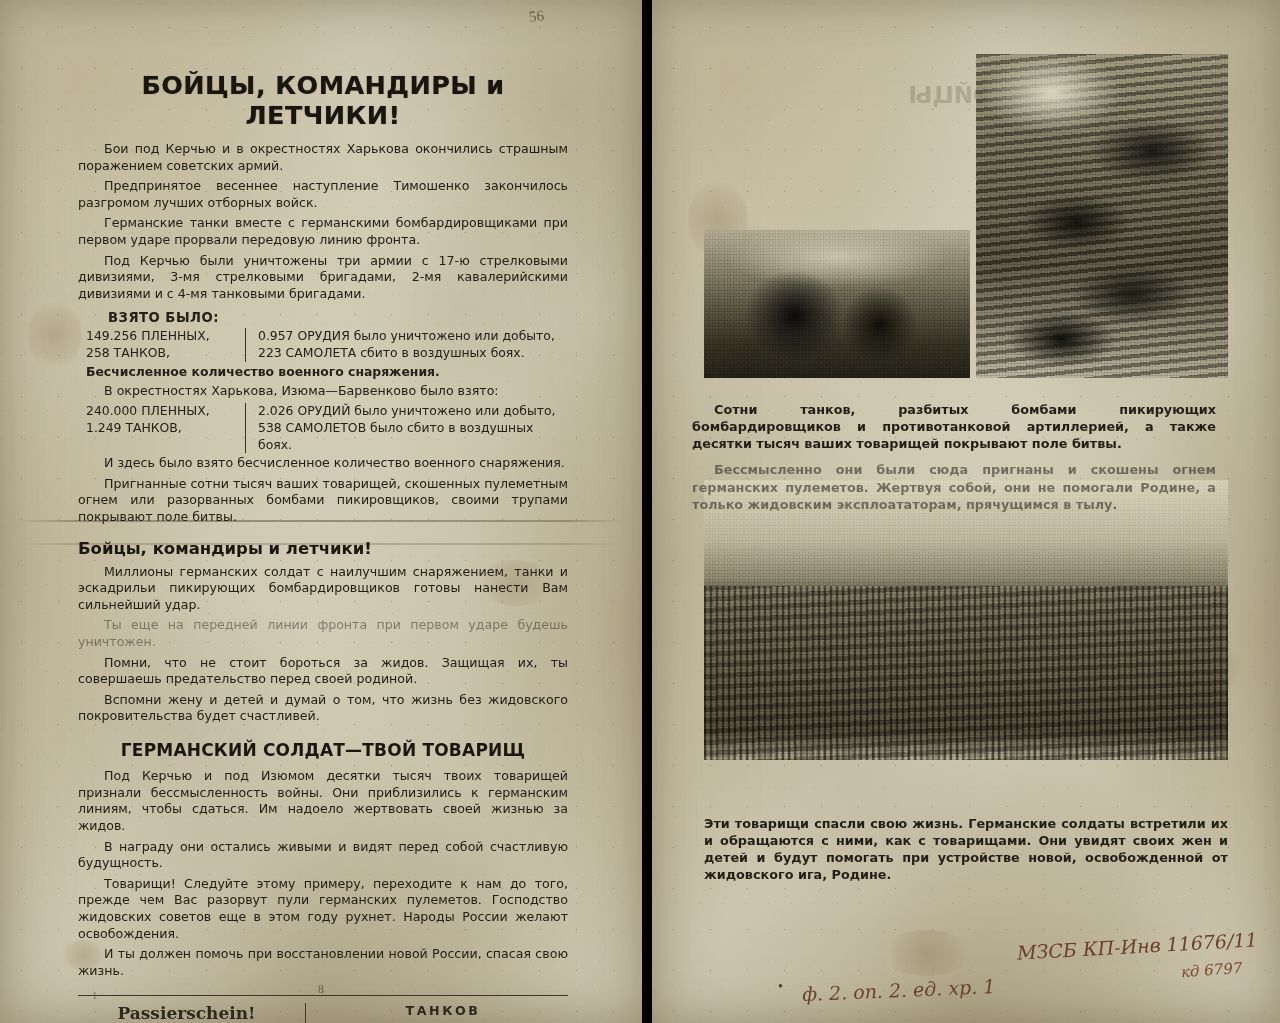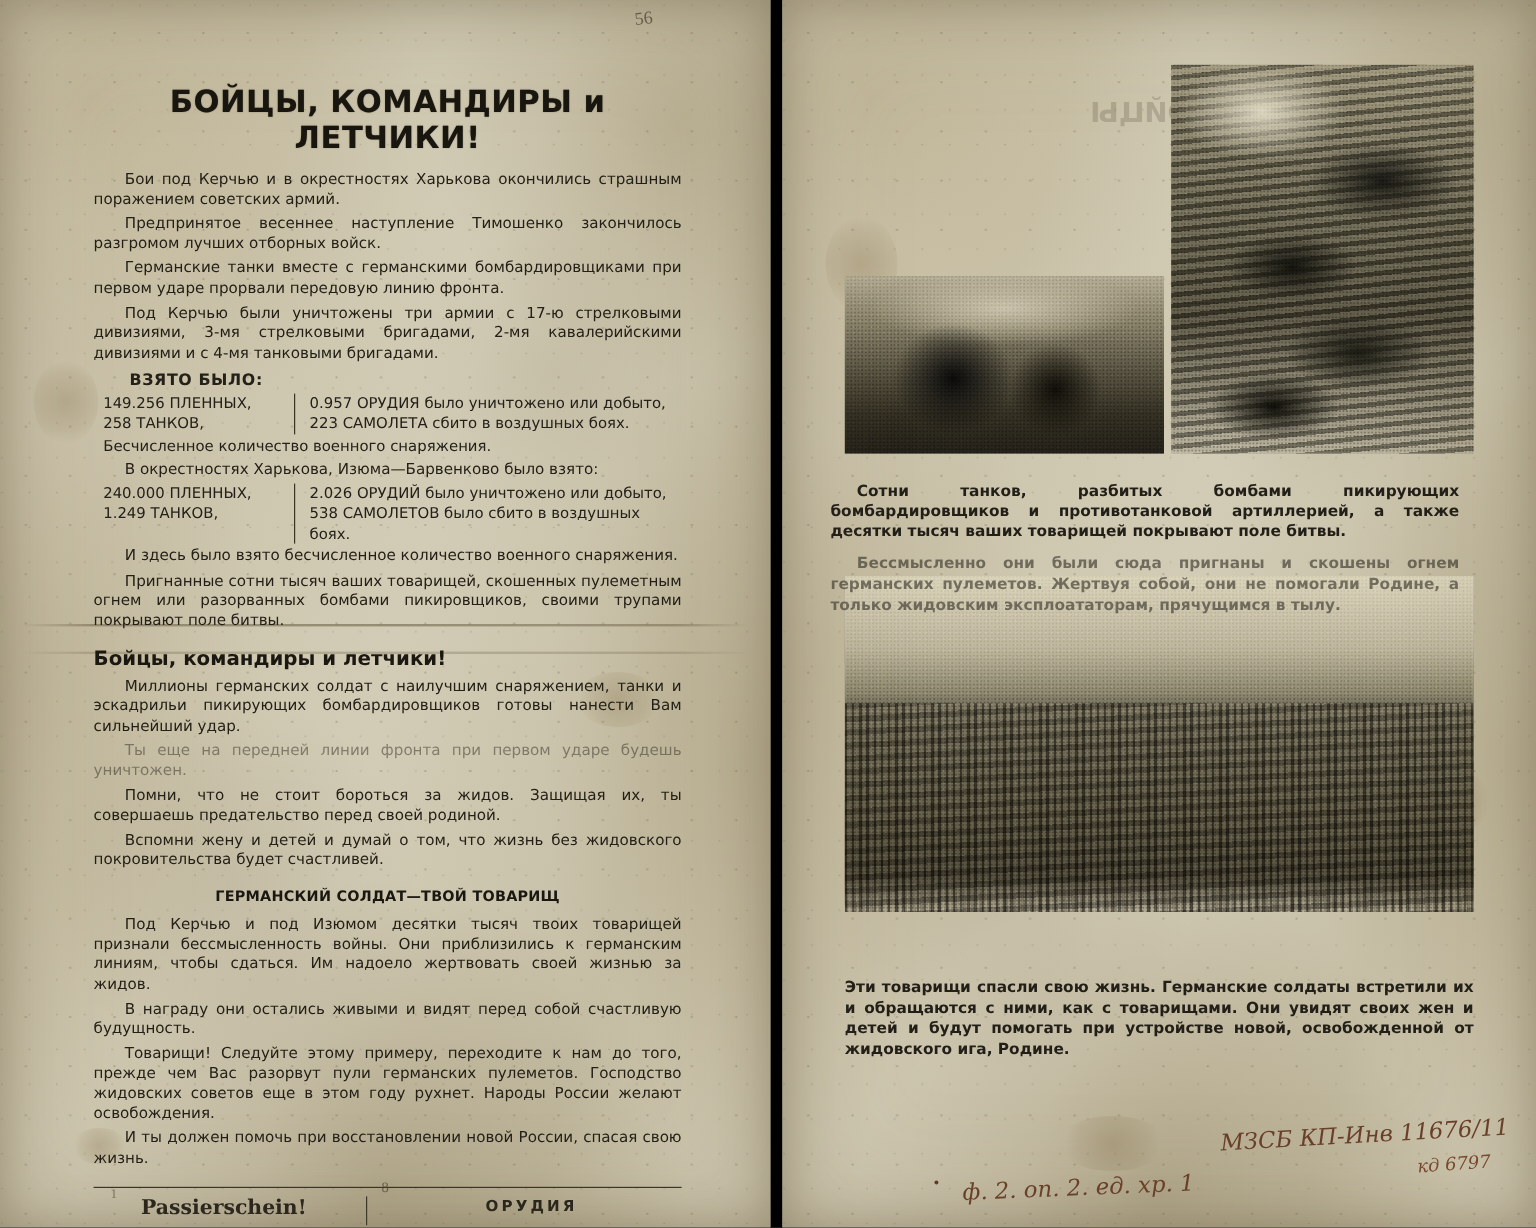--- a/index.html
+++ b/index.html
@@ -87,21 +87,21 @@
   .subhead {
     font-family: "DejaVu Sans", sans-serif;
     font-weight: 700;
     font-size: 16.5px;
     color: #1b1812;
     margin: 13px 0 6px 0;
   }
   .subhead-c {
     font-family: "DejaVu Sans", sans-serif;
     font-weight: 700;
-    font-size: 12px;
+    font-size: 17px;
     text-align: center;
     color: #1a1711;
     margin: 15px 0 8px 0;
     letter-spacing: .2px;
   }
   p.para {
     font-family: "DejaVu Sans", sans-serif;
     font-size: 12.6px;
     line-height: 1.32;
     margin: 0 0 4px 0;
@@ -133,21 +133,21 @@
   }
   .stats .col-b {
     flex: 1;
     padding-left: 12px;
   }
   .stat-line { white-space: nowrap; }
   .stat-note {
     font-family: "DejaVu Sans", sans-serif;
     font-size: 12.4px;
     margin: 2px 0 4px 8px;
-    font-weight: 400;
+    font-weight: 700;
   }
   .stat-wrap { font-family: "DejaVu Sans", sans-serif; font-size: 12.4px; }
 
   
   .fold-line {
     position: absolute;
     left: 18px; right: 18px;
     height: 2px;
     background: linear-gradient(90deg, rgba(90,78,52,0) 0%, rgba(90,78,52,.45) 10%, rgba(90,78,52,.5) 50%, rgba(90,78,52,.4) 90%, rgba(90,78,52,0) 100%);
     pointer-events: none;
@@ -397,21 +397,21 @@
       <p class="para">В награду они остались живыми и видят перед собой счастливую будущность.</p>
       <p class="para">Товарищи! Следуйте этому примеру, переходите к нам до того, прежде чем Вас разорвут пули германских пулеметов. Господство жидовских советов еще в этом году рухнет. Народы России желают освобождения.</p>
       <p class="para">И ты должен помочь при восстановлении новой России, спасая свою жизнь.</p>
 
       <div class="pass-box">
         <div class="pass-left">
           <div class="pass-title-de">Passierschein!</div>
 
         </div>
         <div class="pass-right">
-          <div class="pass-title-ru">ОРУДИЯ</div>
+          <div class="pass-title-ru">ТАНКОВ</div>
 
         </div>
       </div>
 
     </div>
 
     <div class="page-foot-mark">8</div>
     <div class="corner-mark">1</div>
     <div class="edge-shade"></div>
   </div>

